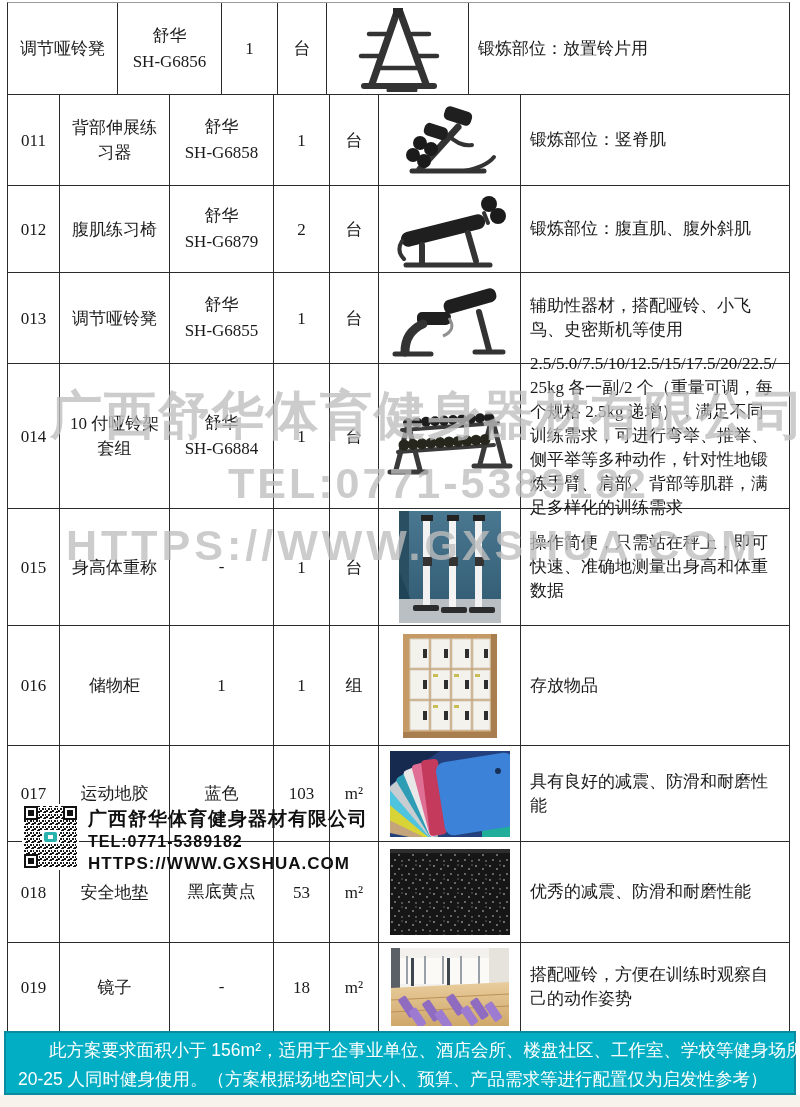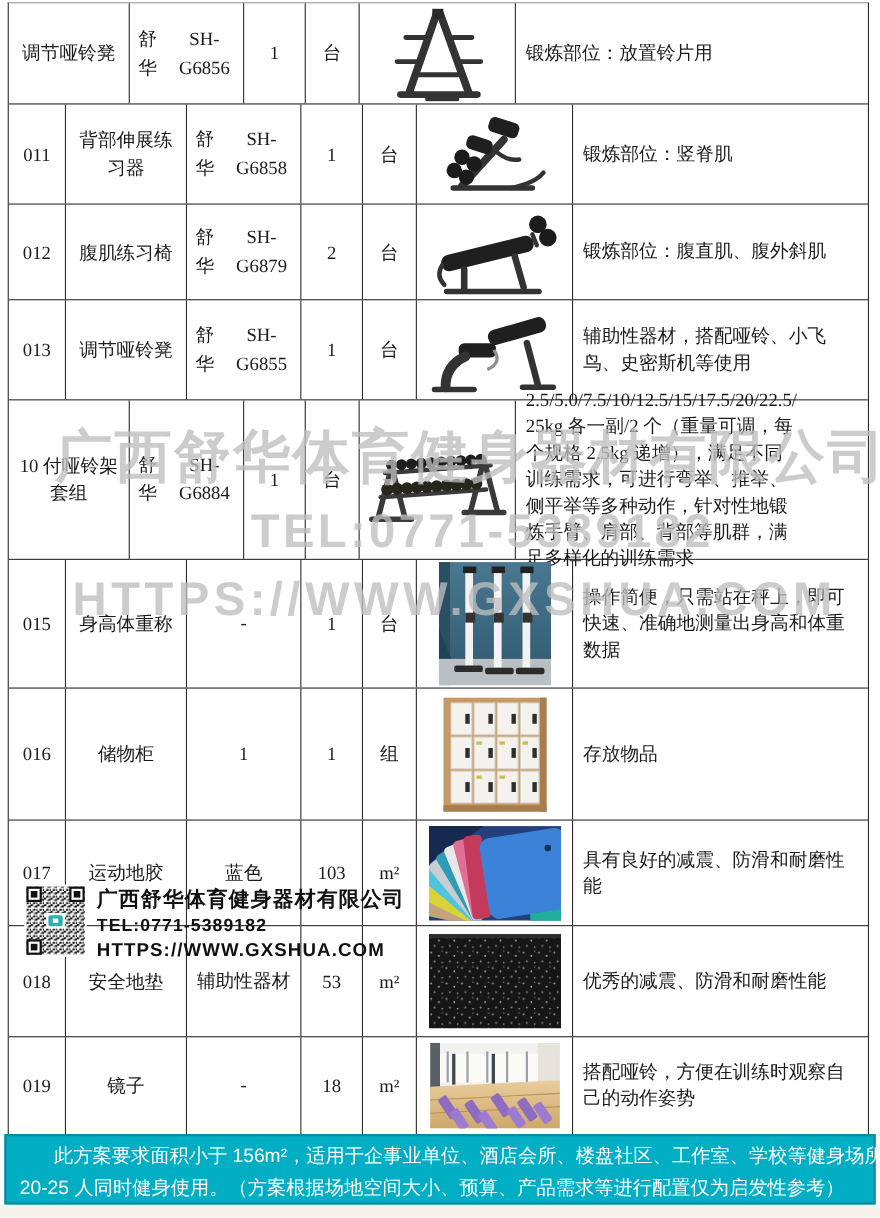--- a/index.html
+++ b/index.html
@@ -8,21 +8,21 @@
   
   .tbl{position:absolute;left:7px;top:2px;width:783px;box-sizing:border-box;
        border:1px solid #2b2b2b;border-top:1px solid #9a9a9a;z-index:1;background:transparent;}
   .row{display:flex;box-sizing:border-box;border-bottom:1px solid #2b2b2b;}
   .row:last-child{border-bottom:none;}
   .c{box-sizing:border-box;border-right:1px solid #2b2b2b;display:flex;align-items:center;
      justify-content:center;text-align:center;font-size:17px;line-height:25px;}
   .c:last-child{border-right:none;}
   .c-id{width:52px;}
   .c-name{width:110px;padding:0 8px;}
-  .c-model{width:104px;flex-direction:row;}
+  .c-model{width:104px;flex-direction:column;}
   .ml{display:block;line-height:26px;}
   .ml:empty{display:none;}
   .c-qty{width:56px;}
   .c-unit{width:49px;}
   .c-img{width:142px;}
   .c-desc{width:262px;justify-content:flex-start;text-align:left;padding:2px 6px 2px 9px;}
   .dt{width:100%;line-height:24px;overflow-wrap:anywhere;}
   
   .wm{position:absolute;z-index:5;font-family:"Liberation Sans","DejaVu Sans",sans-serif;
       font-weight:700;color:rgba(190,190,190,0.78);white-space:nowrap;pointer-events:none;}
@@ -156,20 +156,21 @@
             <path d="M4,76 H40 M84,74 H112" stroke-width="5"></path>
           </g>
         </svg>
       </div>
       <div class="c c-desc">
           <div class="dt">辅助性器材，搭配哑铃、小飞鸟、史密斯机等使用</div>
         </div>
     </div>
 
     <div class="row" style="height:145px">
+      <div class="c c-id">014</div>
       <div class="c c-name">10 付哑铃架套组</div>
       <div class="c c-model">
         <span class="ml">舒华</span>
         <span class="ml">SH-G6884</span>
       </div>
       <div class="c c-qty">1</div>
       <div class="c c-unit">台</div>
       <div class="c c-img">
         <svg width="128" height="88" viewBox="0 0 128 88">
           <g stroke="#3a3a3a" fill="none" stroke-linecap="round">
@@ -338,21 +339,21 @@
       </div>
       <div class="c c-desc">
           <div class="dt">具有良好的减震、防滑和耐磨性能</div>
         </div>
     </div>
 
     <div class="row" style="height:101px">
       <div class="c c-id">018</div>
       <div class="c c-name">安全地垫</div>
       <div class="c c-model">
-        <span class="ml">辅助性器材</span>
+        <span class="ml">黑底黄点</span>
 
       </div>
       <div class="c c-qty">53</div>
       <div class="c c-unit">m²</div>
       <div class="c c-img">
         <svg width="120" height="86" viewBox="0 0 120 86">
           <defs>
               <pattern id="speck" width="14" height="14" patternUnits="userSpaceOnUse">
             <rect width="14" height="14" fill="#161616"></rect>
             <circle cx="2" cy="3" r="0.9" fill="#9a9a9a"></circle>

